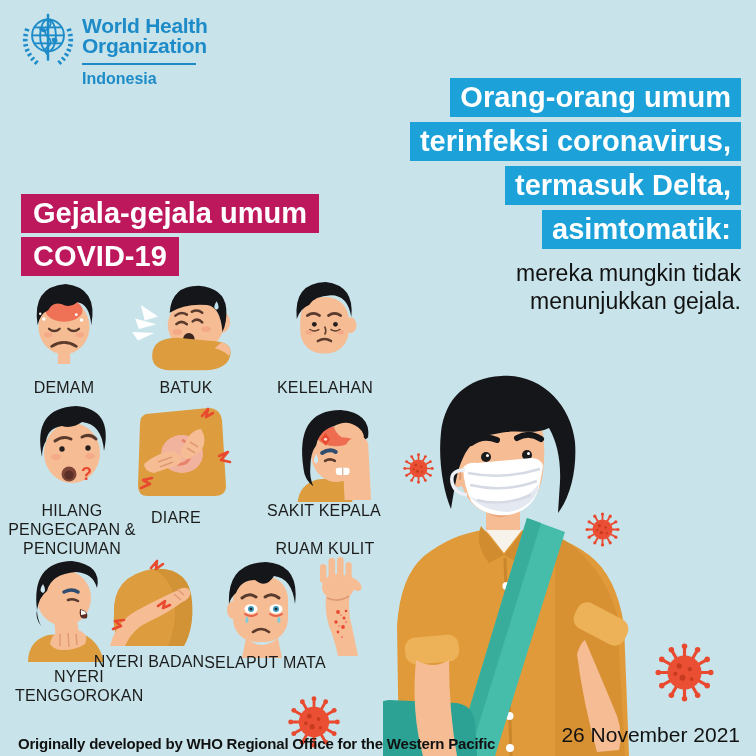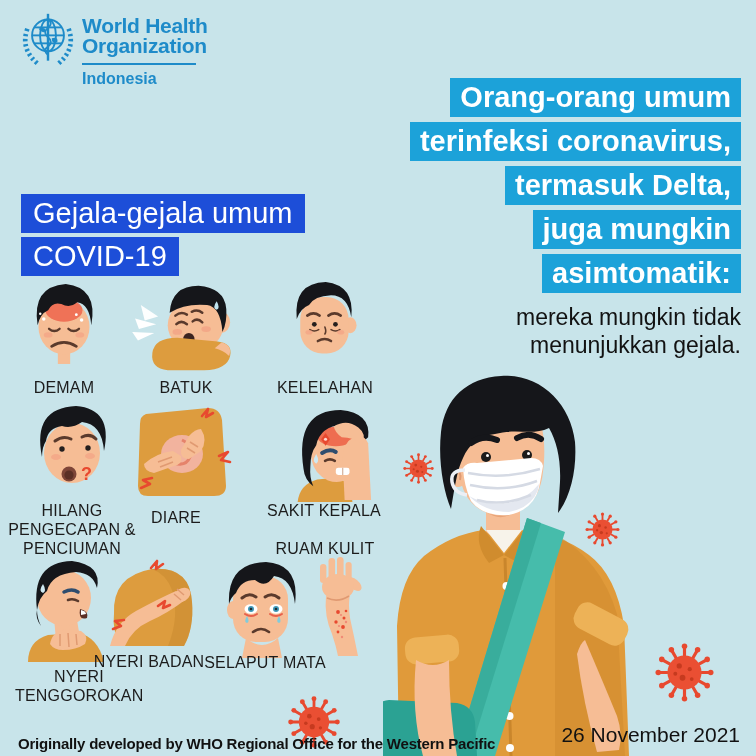--- a/index.html
+++ b/index.html
@@ -13,21 +13,21 @@
   .logo-text{padding-top:6px;}
   .logo-org{font-size:21px;line-height:20px;font-weight:bold;letter-spacing:-0.3px;}
   .logo-divider{border-top:2px solid #1e8bc9;width:114px;margin:7px 0 5px;}
   .logo-country{font-size:16px;font-weight:bold;}
   
   .headline{position:absolute;top:78px;right:15px;display:flex;flex-direction:column;align-items:flex-end;gap:5px;z-index:6;}
   .hbar{background:#1ca2d9;color:#fff;font-weight:bold;font-size:29px;line-height:35px;padding:2px 10px;white-space:nowrap;}
   .headline-sub{margin-top:5px;text-align:right;font-size:23px;line-height:28px;color:#121212;}
   
   .section-title{position:absolute;left:21px;top:194px;z-index:6;}
-  .sbar{display:table;background:#1d4ed8;color:#fff;font-weight:normal;font-size:29px;line-height:35px;padding:2px 12px;margin-bottom:4px;white-space:nowrap;}
+  .sbar{display:table;background:#be185d;color:#fff;font-weight:bold;font-size:29px;line-height:35px;padding:2px 12px;margin-bottom:4px;white-space:nowrap;}
   
   .ic{position:absolute;}
   .sym-label{position:absolute;text-align:center;font-size:16px;line-height:19px;color:#1c1c1c;letter-spacing:0.2px;z-index:4;}
   .lh21{line-height:21px;}
   #ic-demam{left:20px;top:276px;width:88px;height:102px;}
   #ic-batuk{left:126px;top:282px;width:118px;height:96px;}
   #ic-kelelahan{left:280px;top:276px;width:88px;height:102px;}
   #ic-hilang{left:20px;top:400px;width:104px;height:100px;}
   #ic-diare{left:116px;top:400px;width:124px;height:102px;}
   #ic-sakit{left:280px;top:402px;width:94px;height:100px;}
@@ -133,21 +133,20 @@
       <div class="logo-org">Organization</div>
       <div class="logo-divider"></div>
       <div class="logo-country">Indonesia</div>
     </div>
   </div>
 
   <div class="headline">
     <div class="hbar">Orang-orang umum</div>
     <div class="hbar">terinfeksi coronavirus,</div>
     <div class="hbar">termasuk Delta,</div>
-    <div class="hbar">juga mungkin</div>
     <div class="hbar">asimtomatik:</div>
     <div class="headline-sub">
       <div>mereka mungkin tidak</div>
       <div>menunjukkan gejala.</div>
     </div>
   </div>
 
   <div class="section-title">
     <div class="sbar">Gejala-gejala umum</div>
     <div class="sbar">COVID-19</div>

